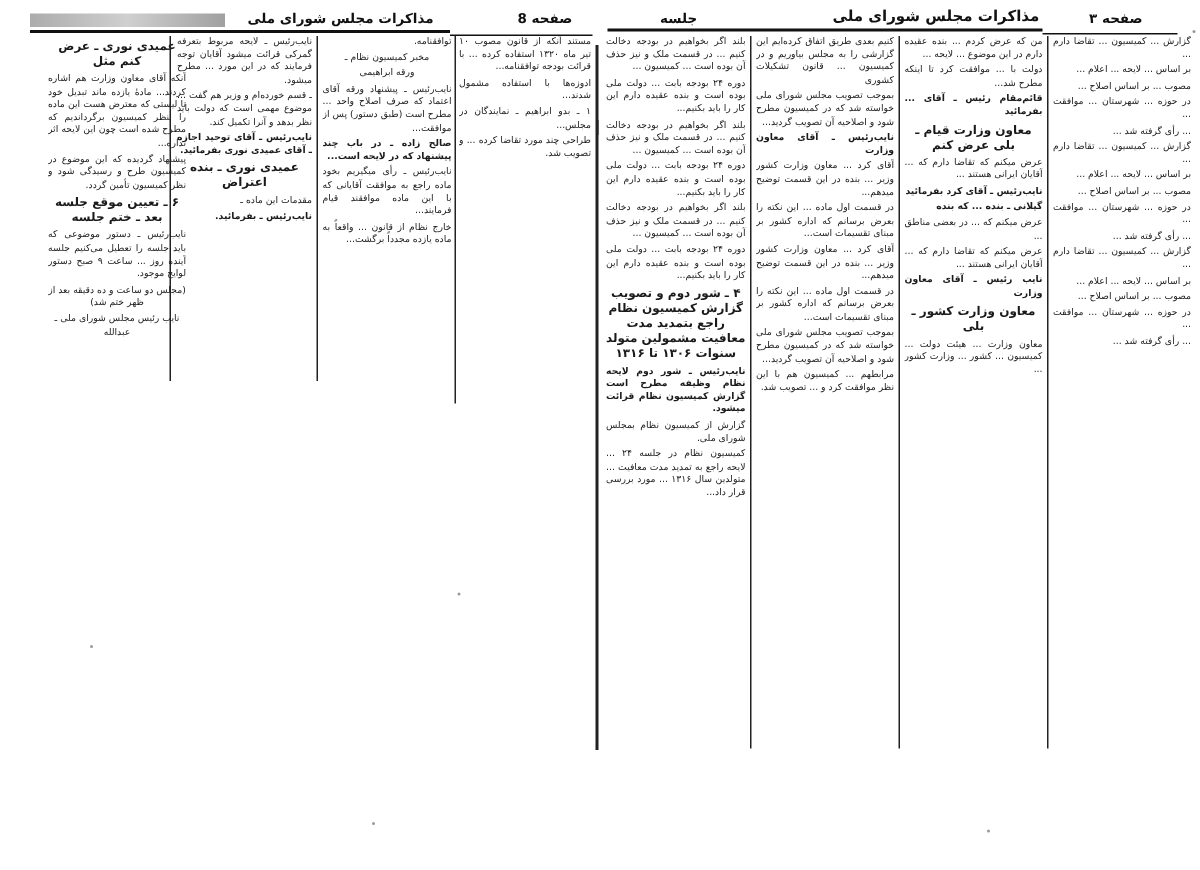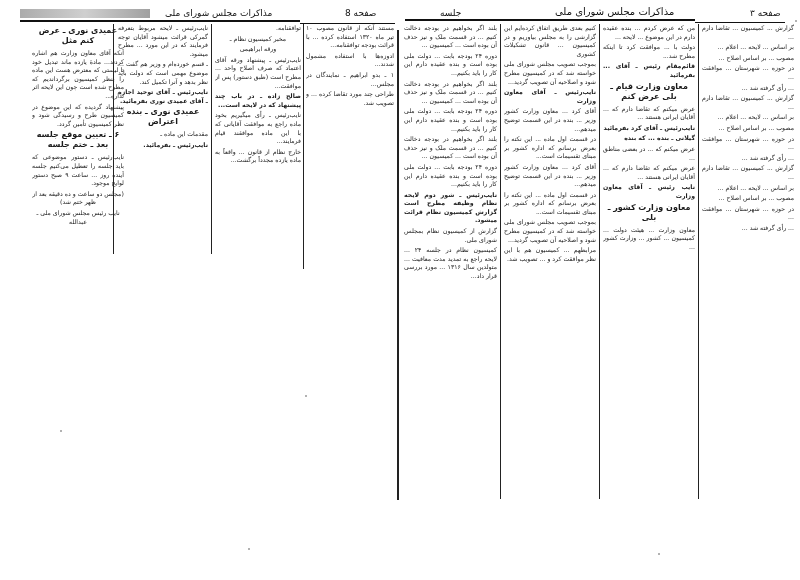--- a/index.html
+++ b/index.html
@@ -1,21 +1,21 @@
 <!DOCTYPE html>
 <html><head>
 <meta charset="utf-8">
 <style>
   html, body { margin:0; padding:0; background:#fff; }
   body { width:800px; height:580px; position:relative; overflow:hidden;
          font-family:"DejaVu Sans", sans-serif; color:#111; }
   .page { position:absolute; top:0; height:580px; }
   .page-left { left:0; width:400px; }
   .page-right { left:400px; width:400px; }
-  .masthead { position:absolute; top:8px; height:14px; font-size:9px; font-weight:normal;
+  .masthead { position:absolute; top:8px; height:14px; font-size:9px; font-weight:bold;
               direction:rtl; white-space:nowrap; }
   .rule { position:absolute; height:2px; background:#111; }
   .rule.thin { height:1px; }
   .col { position:absolute; direction:rtl; text-align:justify; font-size:6.2px; line-height:8.6px;
          color:#1a1a1a; overflow:hidden; }
   .col p { margin:0 0 2px 0; }
   .col .hd { font-weight:bold; font-size:8px; line-height:10px; text-align:center; margin:2px 0 3px 0; }
   .col .spk { font-weight:bold; }
   .vline { position:absolute; width:1px; background:#222; }
   .vline.heavy { width:2px; }
@@ -75,31 +75,32 @@
   <div class="noise" style="left:305px;top:395px;"></div>
   <div class="noise" style="left:248px;top:548px;"></div>
 </div>
 
 <div class="vline heavy" style="left:397px;top:30px;height:470px;"></div>
 <div class="vline" style="left:398px;top:80px;height:10px;"></div>
 
 <div class="page page-right">
   <div class="masthead" style="left:40px;">جلسه</div>
   <div class="masthead" style="left:155px;top:6px;font-size:10px;">مذاکرات مجلس شورای ملی</div>
-  <div class="masthead" style="left:350px;text-align:right;">صفحه ۳</div>
+  <div class="masthead" style="left:326px;text-align:right;">صفحه ۳</div>
   <div class="rule" style="left:5px;top:19px;width:290px;"></div>
   <div class="rule thin" style="left:295px;top:22px;width:90px;"></div>
 
   <div class="col" style="left:4px;top:24px;width:93px;height:475px;">
     <p>بلند اگر بخواهیم در بودجه دخالت کنیم ... در قسمت ملک و نیز حذف آن بوده است ... کمیسیون ...</p>
     <p>دوره ۲۴ بودجه بابت ... دولت ملی بوده است و بنده عقیده دارم این کار را باید بکنیم...</p>
     <p>بلند اگر بخواهیم در بودجه دخالت کنیم ... در قسمت ملک و نیز حذف آن بوده است ... کمیسیون ...</p>
     <p>دوره ۲۴ بودجه بابت ... دولت ملی بوده است و بنده عقیده دارم این کار را باید بکنیم...</p>
     <p>بلند اگر بخواهیم در بودجه دخالت کنیم ... در قسمت ملک و نیز حذف آن بوده است ... کمیسیون ...</p>
     <p>دوره ۲۴ بودجه بابت ... دولت ملی بوده است و بنده عقیده دارم این کار را باید بکنیم...</p>
+    <div class="hd">۴ ـ شور دوم و تصویب گزارش کمیسیون نظام راجع بتمدید مدت معافیت مشمولین متولد سنوات ۱۳۰۶ تا ۱۳۱۶</div>
     <p class="spk">نایب‌رئیس ـ شور دوم لایحه نظام وظیفه مطرح است گزارش کمیسیون نظام قرائت میشود.</p>
     <p>گزارش از کمیسیون نظام بمجلس شورای ملی.</p>
     <p>کمیسیون نظام در جلسه ۲۴ ... لایحه راجع به تمدید مدت معافیت ... متولدین سال ۱۳۱۶ ... مورد بررسی قرار داد...</p>
   </div>
   <div class="vline" style="left:100px;top:24px;height:475px;"></div>
 
   <div class="col" style="left:104px;top:24px;width:92px;height:475px;">
     <p>کنیم بعدی طریق اتفاق کرده‌ایم این گزارشی را به مجلس بیاوریم و در کمیسیون ... قانون تشکیلات کشوری</p>
     <p>بموجب تصویب مجلس شورای ملی خواسته شد که در کمیسیون مطرح شود و اصلاحیه آن تصویب گردید...</p>
     <p class="spk">نایب‌رئیس ـ آقای معاون وزارت</p>

